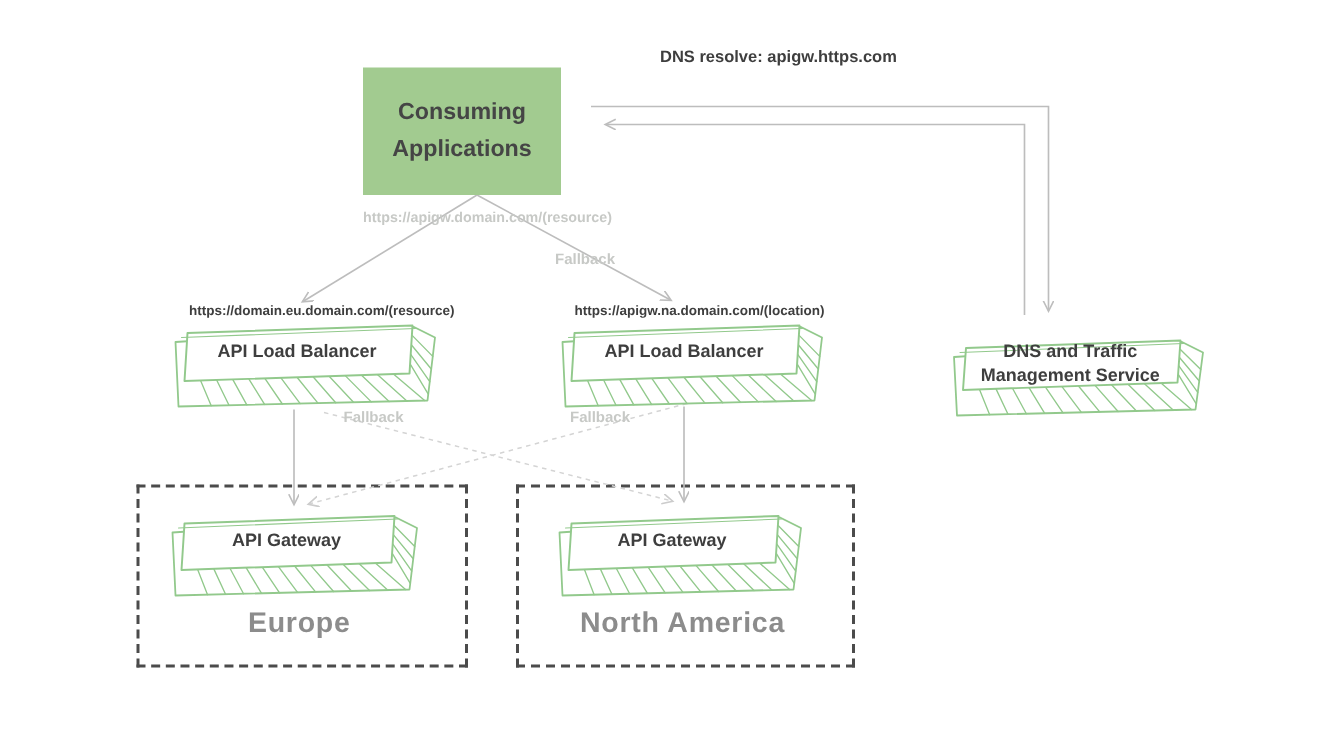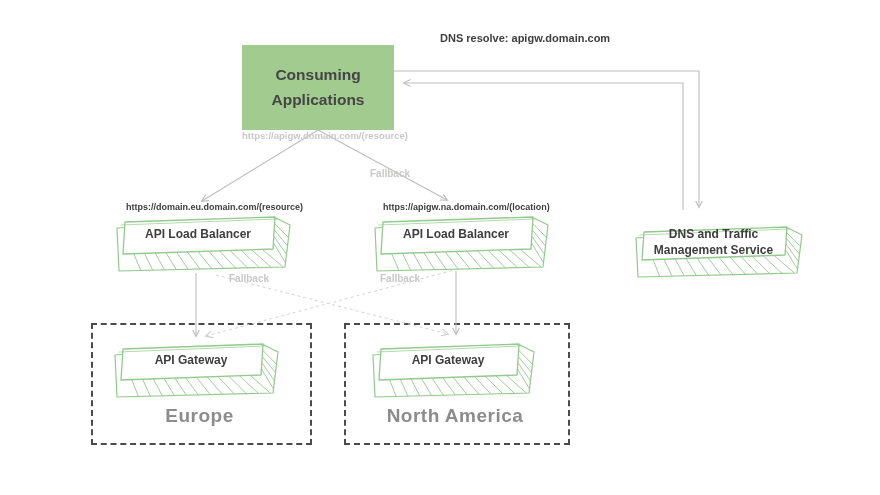--- a/index.html
+++ b/index.html
@@ -54,21 +54,21 @@
     <path d="M394,71 L699,71 L699,207" fill="none" stroke="#bdbdbd" stroke-width="1.1" marker-end="url(#ah)"></path>
     <path d="M683,210 L683,83 L404,83" fill="none" stroke="#bdbdbd" stroke-width="1.1" marker-end="url(#ah)"></path>
     <path d="M318,130 L202,201" fill="none" stroke="#bdbdbd" stroke-width="1.1" marker-end="url(#ah)"></path>
     <path d="M318,130 L447,200" fill="none" stroke="#bdbdbd" stroke-width="1.1" marker-end="url(#ah)"></path>
     <path d="M196,273 L196,336" fill="none" stroke="#bdbdbd" stroke-width="1.1" marker-end="url(#ah)"></path>
     <path d="M456,271 L456,334" fill="none" stroke="#bdbdbd" stroke-width="1.1" marker-end="url(#ah)"></path>
     <path d="M216,275 L448,334" fill="none" stroke="#d4d4d4" stroke-width="1" stroke-dasharray="3,3" marker-end="url(#ahd)"></path>
     <path d="M458,269 L206,336" fill="none" stroke="#d4d4d4" stroke-width="1" stroke-dasharray="3,3" marker-end="url(#ahd)"></path>
   </svg>
 
-  <div class="node-green" style="left:242px;top:45px;width:152px;height:85px">
+  <div class="node-green" style="left:242px;top:45px;width:132px;height:85px">
     <span>Consuming Applications</span>
   </div>
 
   <div class="sketch" style="left:112px;top:212px;width:184px;height:62px">
       <svg width="184" height="62">
         <path d="M5,16 L164,6 L178,13 L173,55 L7,59 Z" fill="#ffffff" stroke="#92c98c" stroke-width="1.2" stroke-linejoin="round" stroke-linecap="round"></path>
         <path d="M21.714285714285715,41.642857142857146 L28.817142857142855,58.47428571428571" fill="none" stroke="#92c98c" stroke-width="0.9" stroke-linejoin="round" stroke-linecap="round"></path>
         <path d="M32.42857142857143,41.285714285714285 L40.674285714285716,58.18857142857143" fill="none" stroke="#92c98c" stroke-width="0.9" stroke-linejoin="round" stroke-linecap="round"></path>
         <path d="M43.14285714285714,40.92857142857143 L52.53142857142856,57.902857142857144" fill="none" stroke="#92c98c" stroke-width="0.9" stroke-linejoin="round" stroke-linecap="round"></path>
         <path d="M53.857142857142854,40.57142857142857 L64.38857142857142,57.61714285714286" fill="none" stroke="#92c98c" stroke-width="0.9" stroke-linejoin="round" stroke-linecap="round"></path>
@@ -186,24 +186,24 @@
         <path d="M150.2,17.4 L163.5,33.5" fill="none" stroke="#92c98c" stroke-width="0.9" stroke-linejoin="round" stroke-linecap="round"></path>
         <path d="M149.8,23.599999999999998 L162.5,41.7" fill="none" stroke="#92c98c" stroke-width="0.9" stroke-linejoin="round" stroke-linecap="round"></path>
         <path d="M149.4,29.8 L161.5,49.9" fill="none" stroke="#92c98c" stroke-width="0.9" stroke-linejoin="round" stroke-linecap="round"></path>
         <path d="M13,10 L151,5 L149,36 L11,41 Z" fill="#ffffff" stroke="#92c98c" stroke-width="1.3" stroke-linejoin="round" stroke-linecap="round"></path>
         <path d="M9,13 L153,7" fill="none" stroke="#92c98c" stroke-width="0.7" stroke-linejoin="round" stroke-linecap="round"></path>
       </svg>
     <span class="label">API Gateway</span>
   </div>
 
   <div class="ann ann-dark" style="left:440px;top:31px">
-    <div>DNS resolve: apigw.domain.com</div>
-  </div>
-
-  <div class="ann ann-muted" style="left:242px;top:130px;width:166px;text-align:center">https://apigw.domain.com/(resource)</div>
+    <div>DNS resolve: apigw.https.com</div>
+  </div>
+
+  <div class="ann ann-muted" style="left:242px;top:140px;width:166px;text-align:center">https://apigw.domain.com/(resource)</div>
   <div class="ann ann-muted" style="left:370px;top:168px;font-size:10px">Fallback</div>
 
   <div class="ann ann-url" style="left:126px;top:202px">https://domain.eu.domain.com/(resource)</div>
   <div class="ann ann-url" style="left:383px;top:202px">https://apigw.na.domain.com/(location)</div>
 
   <div class="ann ann-muted" style="left:229px;top:273px;font-size:10px">Fallback</div>
   <div class="ann ann-muted" style="left:380px;top:273px;font-size:10px">Fallback</div>
 
 </div>
 

